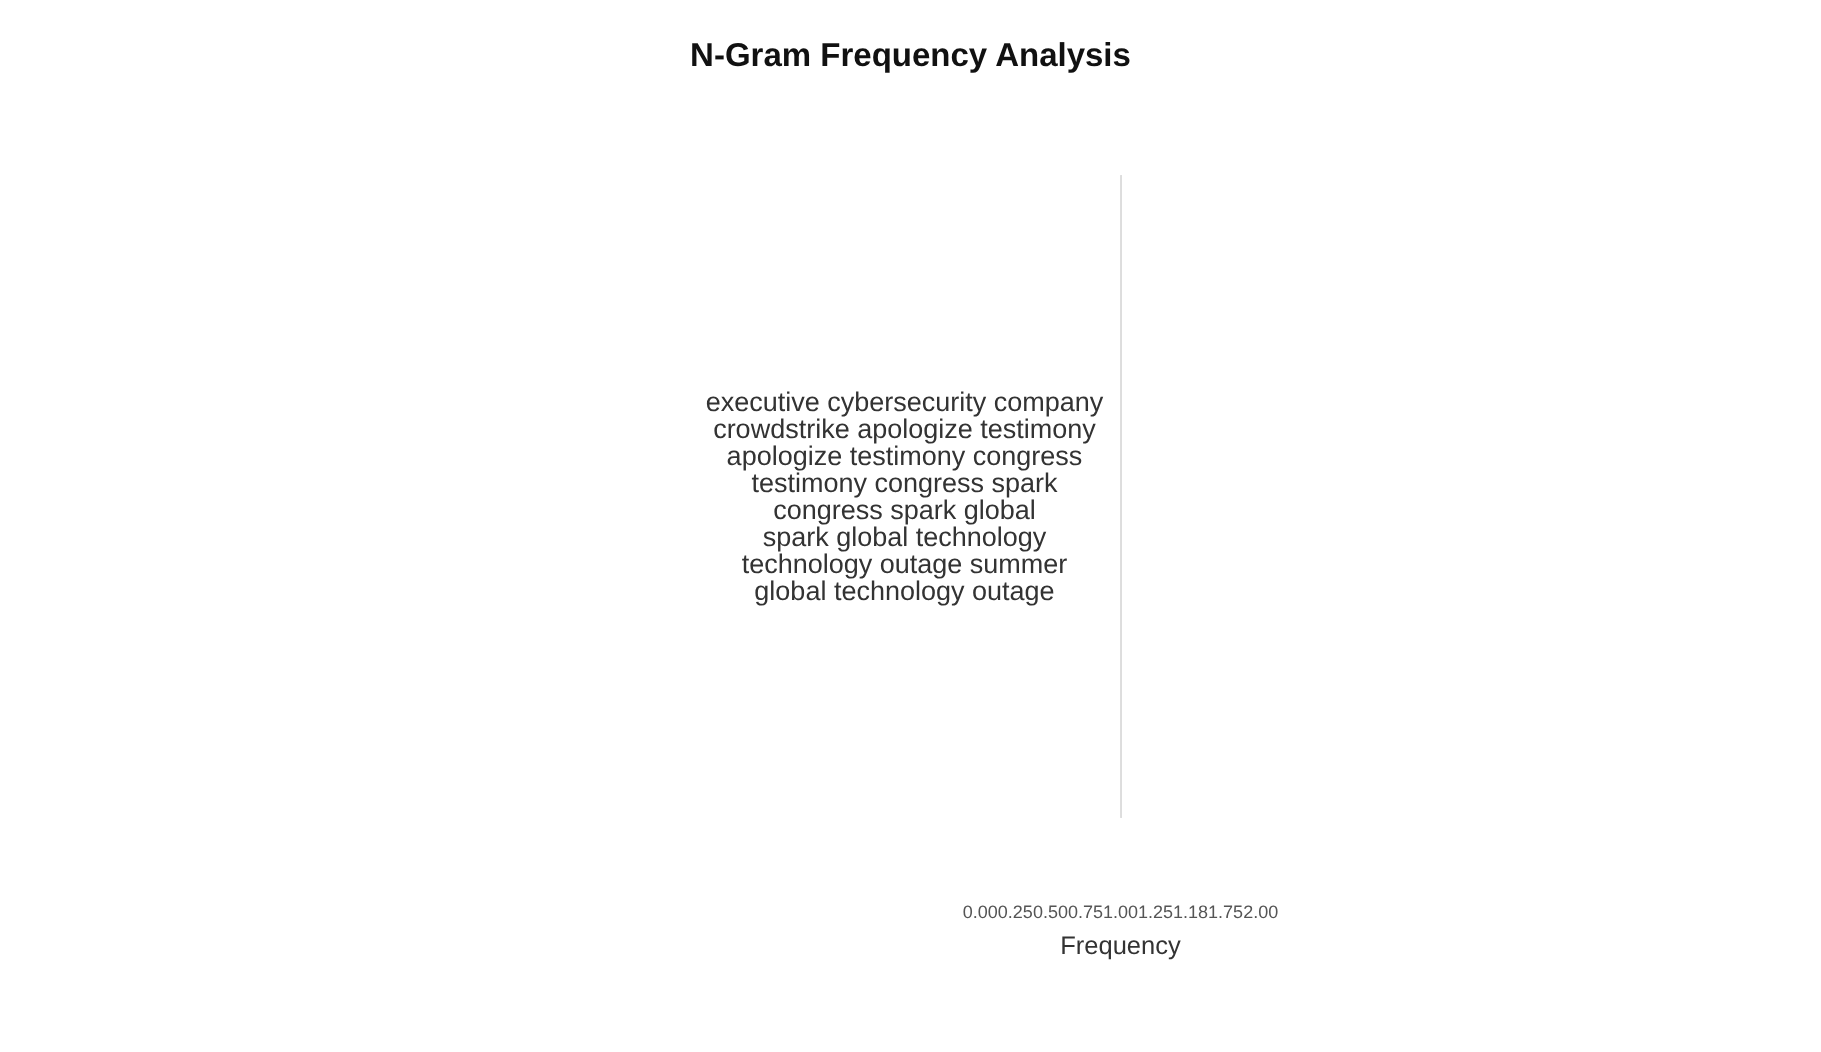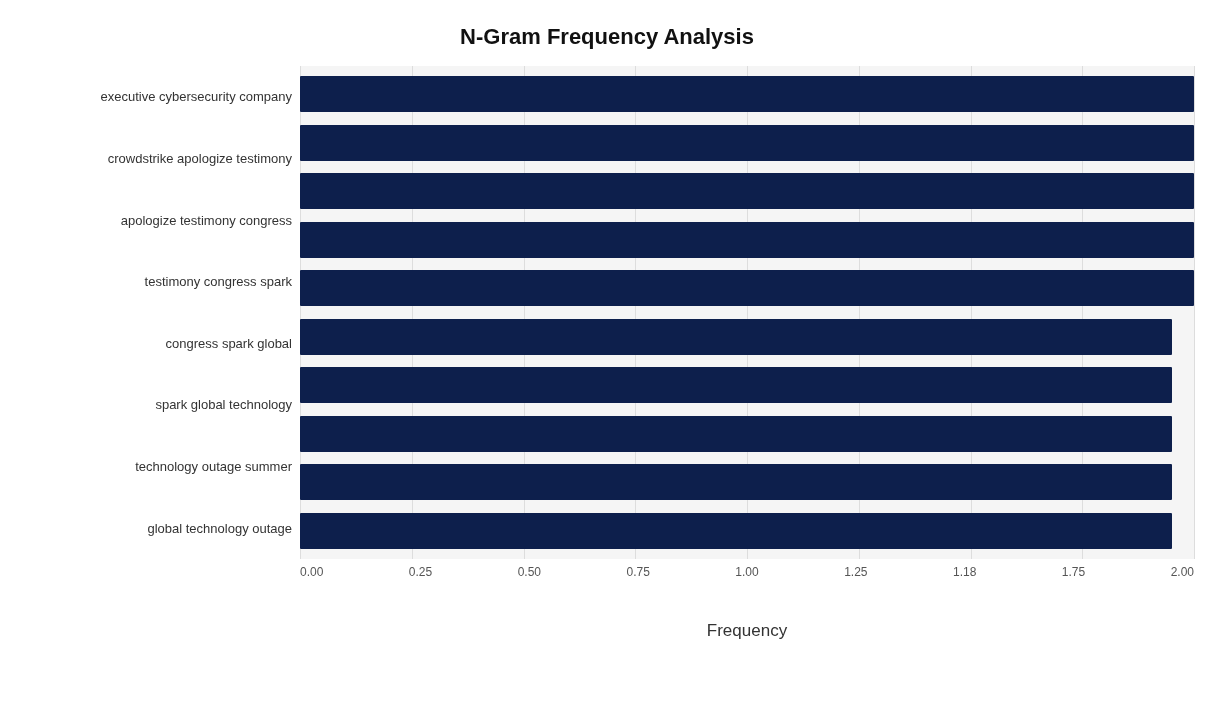--- a/index.html
+++ b/index.html
@@ -1,15 +1,15 @@
 <!DOCTYPE html>
 <html><head>
   <meta charset="utf-8">
   <style>
-    * { margin: 0; padding: 0; box-sizing: border-box; }
+    * { margin: 0; padding: 0; box-sizing: border-box; align-items: center; }
     body {
       font-family: -apple-system, BlinkMacSystemFont, 'Segoe UI', Arial, sans-serif;
       background: #fff;
       width: 1214px;
       height: 701px;
       overflow: hidden;
     }
     .chart-container {
       width: 1214px;
       height: 701px;
@@ -38,21 +38,21 @@
     }
     .y-labels {
       display: flex;
       flex-direction: column;
       justify-content: space-around;
       width: 280px;
       flex-shrink: 0;
       padding-right: 8px;
     }
     .y-label {
-      font-size: 13px;
+      font-size: 18px;
       color: #333;
       text-align: right;
       line-height: 1;
       display: flex;
       align-items: center;
       justify-content: flex-end;
       height: 100%;
     }
     .bars-area {
       flex: 1;
@@ -82,21 +82,20 @@
       height: 36px;
       background: #0d1f4c;
       border-radius: 1px;
     }
     
     .x-axis-area {
       margin-left: 280px;
       display: flex;
       flex-direction: column;
       margin-top: 2px;
-      gap: 36px;
     }
     .x-tick-labels {
       display: flex;
       justify-content: space-between;
       font-size: 12px;
       color: #555;
       padding: 4px 0 2px 0;
     }
     .x-axis-label {
       text-align: center;

